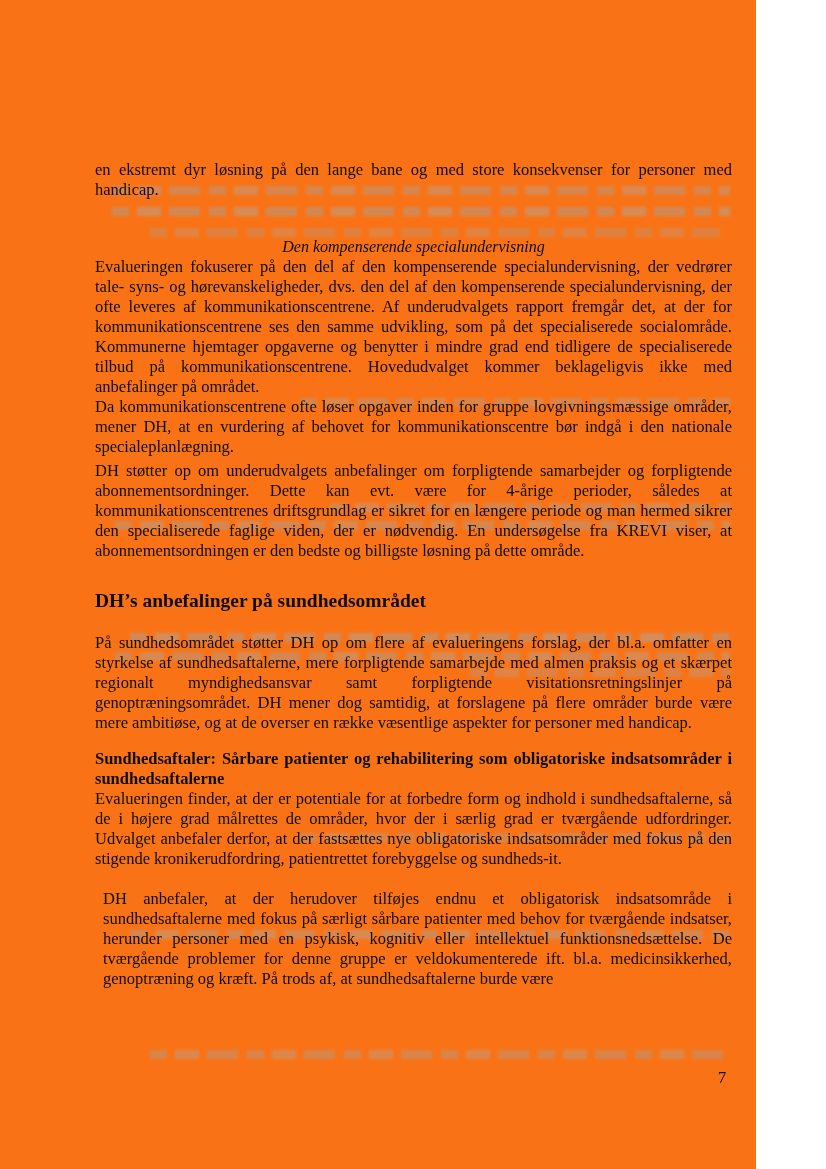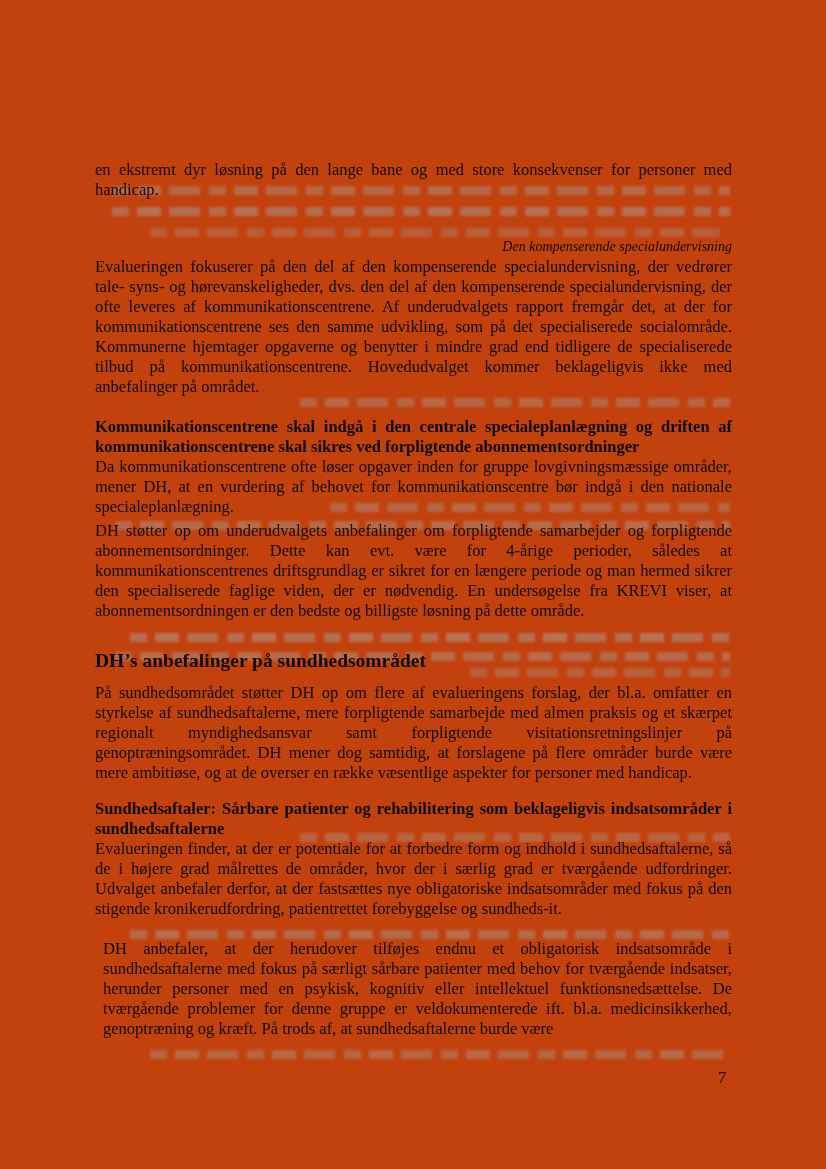--- a/index.html
+++ b/index.html
@@ -2,66 +2,66 @@
 <html lang="da"><head>
 <meta charset="utf-8">
 <style>
   html, body {
     margin: 0;
     padding: 0;
     background: #ffffff;
   }
   .page {
     position: relative;
-    width: 826px;
+    width: 756px;
     height: 1169px;
-    background: #c2410c;
+    background: #f97316;
     overflow: hidden;
     font-family: "Liberation Serif", "DejaVu Serif", serif;
     color: #0d0d0d;
   }
   .content {
     position: absolute;
     left: 95px;
     top: 160px;
     width: 637px;
   }
   .para {
     font-size: 16.5px;
     line-height: 20px;
     text-align: justify;
     margin: 0;
   }
   .h-italic {
-    font-size: 14px;
+    font-size: 16px;
     line-height: 20px;
     font-style: italic;
     font-weight: normal;
-    text-align: right;
+    text-align: center;
     margin: 0;
   }
   .h-bold {
     font-size: 16.5px;
     line-height: 20px;
     font-weight: bold;
     text-align: justify;
     margin: 0;
   }
   .h-large {
     font-size: 19.5px;
     line-height: 25px;
     font-weight: bold;
     text-align: left;
     margin: 0;
   }
   
   .b1  { margin-top: 37px; }
   .b3  { margin-top: 20px; }
   .b5  { margin-top: 4px; }
-  .b6  { margin-top: 27px; margin-bottom: 10px; }
+  .b6  { margin-top: 27px; margin-bottom: 20px; }
   .b8  { margin-top: 16px; }
   .b10 { margin-top: 20px; margin-left: 8px; }
 
   .pagenum {
     position: absolute;
     left: 712px;
     top: 1068px;
     width: 20px;
     font-size: 17px;
     line-height: 20px;
@@ -96,25 +96,24 @@
     <div class="ghost" style="top:668px; left:470px; width:260px; opacity:.32;"></div>
     <div class="ghost" style="top:833px; left:300px; width:430px; opacity:.36;"></div>
     <div class="ghost" style="top:930px; left:130px; width:600px; opacity:.42;"></div>
     <div class="ghost" style="top:1050px; left:150px; width:580px; opacity:.38;"></div>
   </div>
 
   <div class="content">
     <p class="para b0">en ekstremt dyr løsning på den lange bane og med store konsekvenser for personer med handicap.</p>
     <h3 class="h-italic b1">Den kompenserende specialundervisning</h3>
     <p class="para b2">Evalueringen fokuserer på den del af den kompenserende specialundervisning, der vedrører tale- syns- og hørevanskeligheder, dvs. den del af den kompenserende specialundervisning, der ofte leveres af kommunikationscentrene. Af underudvalgets rapport fremgår det, at der for kommunikationscentrene ses den samme udvikling, som på det specialiserede socialområde. Kommunerne hjemtager opgaverne og benytter i mindre grad end tidligere de specialiserede tilbud på kommunikationscentrene. Hovedudvalget kommer beklageligvis ikke med anbefalinger på området.</p>
-    <h3 class="h-bold b3">Kommunikationscentrene skal indgå i den centrale specialeplanlægning og driften af kommunikationscentrene skal sikres ved forpligtende abonnementsordninger</h3>
     <p class="para b4">Da kommunikationscentrene ofte løser opgaver inden for gruppe lovgivningsmæssige områder, mener DH, at en vurdering af behovet for kommunikationscentre bør indgå i den nationale specialeplanlægning.</p>
     <p class="para b5">DH støtter op om underudvalgets anbefalinger om forpligtende samarbejder og forpligtende abonnementsordninger. Dette kan evt. være for 4-årige perioder, således at kommunikationscentrenes driftsgrundlag er sikret for en længere periode og man hermed sikrer den specialiserede faglige viden, der er nødvendig. En undersøgelse fra KREVI viser, at abonnementsordningen er den bedste og billigste løsning på dette område.</p>
     <h2 class="h-large b6">DH’s anbefalinger på sundhedsområdet</h2>
     <p class="para b7">På sundhedsområdet støtter DH op om flere af evalueringens forslag, der bl.a. omfatter en styrkelse af sundhedsaftalerne, mere forpligtende samarbejde med almen praksis og et skærpet regionalt myndighedsansvar samt forpligtende visitationsretningslinjer på genoptræningsområdet. DH mener dog samtidig, at forslagene på flere områder burde være mere ambitiøse, og at de overser en række væsentlige aspekter for personer med handicap.</p>
-    <h3 class="h-bold b8">Sundhedsaftaler: Sårbare patienter og rehabilitering som beklageligvis indsatsområder i sundhedsaftalerne</h3>
+    <h3 class="h-bold b8">Sundhedsaftaler: Sårbare patienter og rehabilitering som obligatoriske indsatsområder i sundhedsaftalerne</h3>
     <p class="para b9">Evalueringen finder, at der er potentiale for at forbedre form og indhold i sundhedsaftalerne, så de i højere grad målrettes de områder, hvor der i særlig grad er tværgående udfordringer. Udvalget anbefaler derfor, at der fastsættes nye obligatoriske indsatsområder med fokus på den stigende kronikerudfordring, patientrettet forebyggelse og sundheds-it.</p>
     <p class="para b10">DH anbefaler, at der herudover tilføjes endnu et obligatorisk indsatsområde i sundhedsaftalerne med fokus på særligt sårbare patienter med behov for tværgående indsatser, herunder personer med en psykisk, kognitiv eller intellektuel funktionsnedsættelse. De tværgående problemer for denne gruppe er veldokumenterede ift. bl.a. medicinsikkerhed, genoptræning og kræft. På trods af, at sundhedsaftalerne burde være</p>
   </div>
 
   <div class="pagenum">7</div>
 
 </div>
 
 </body></html>

